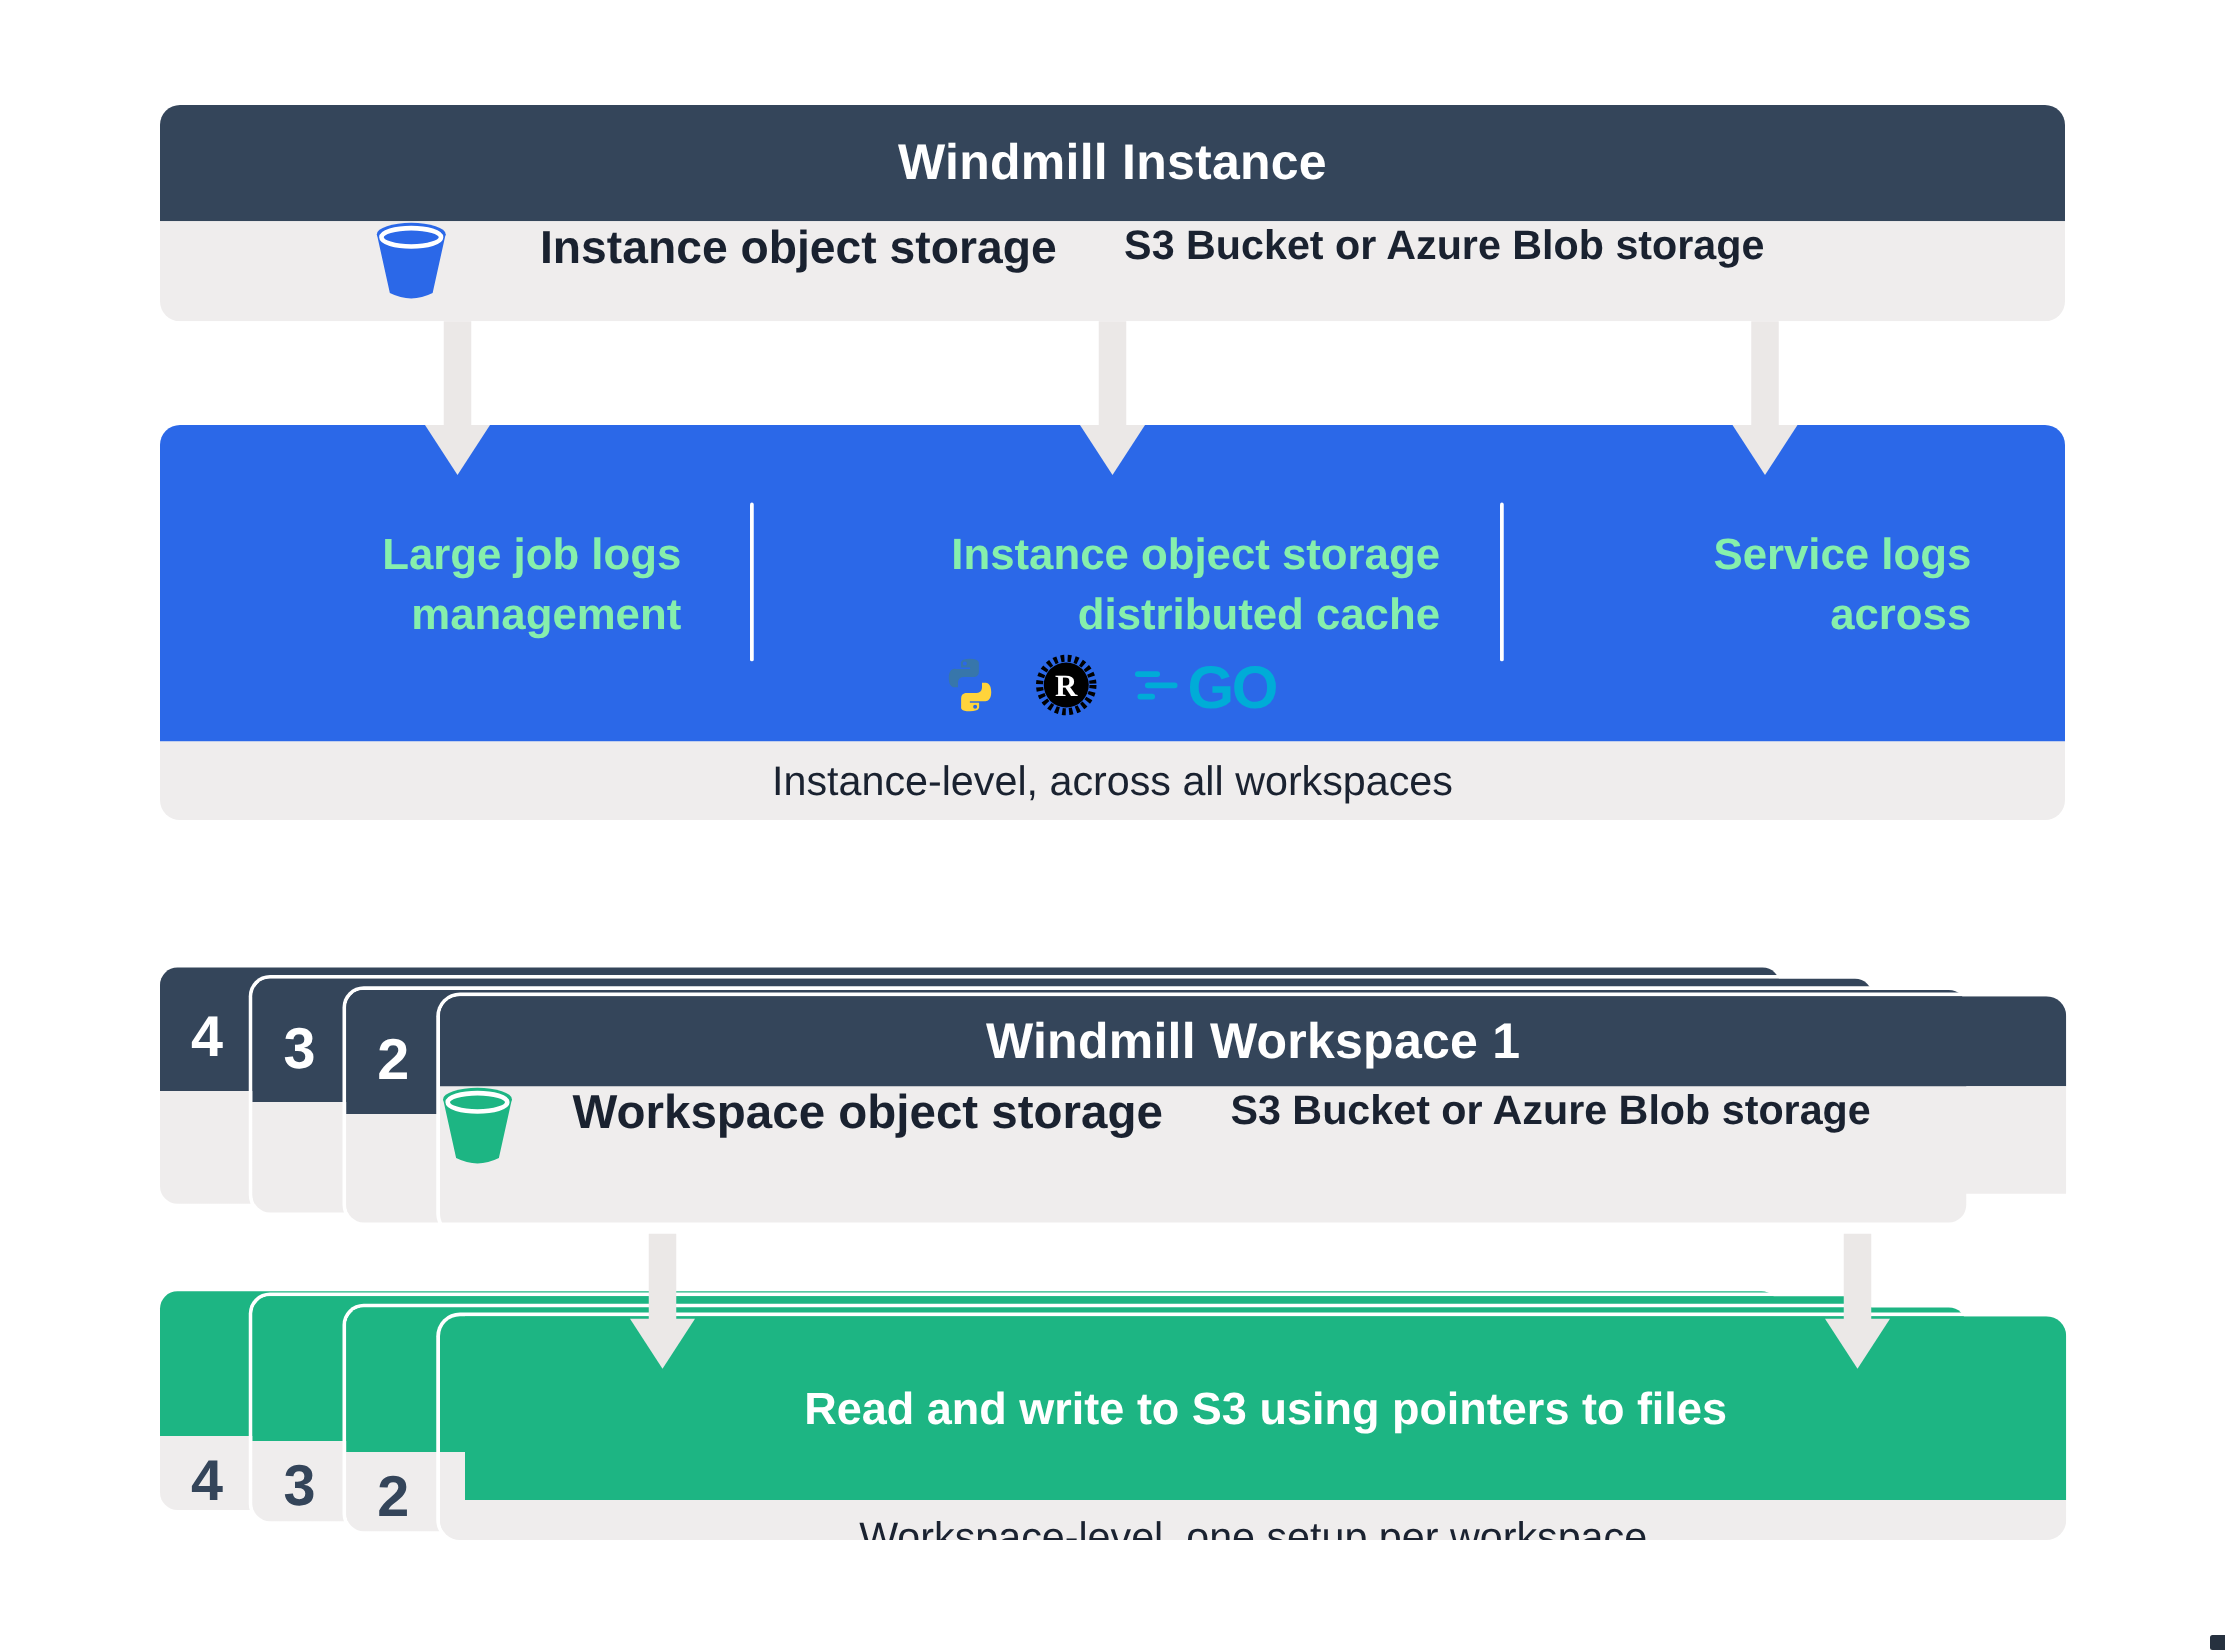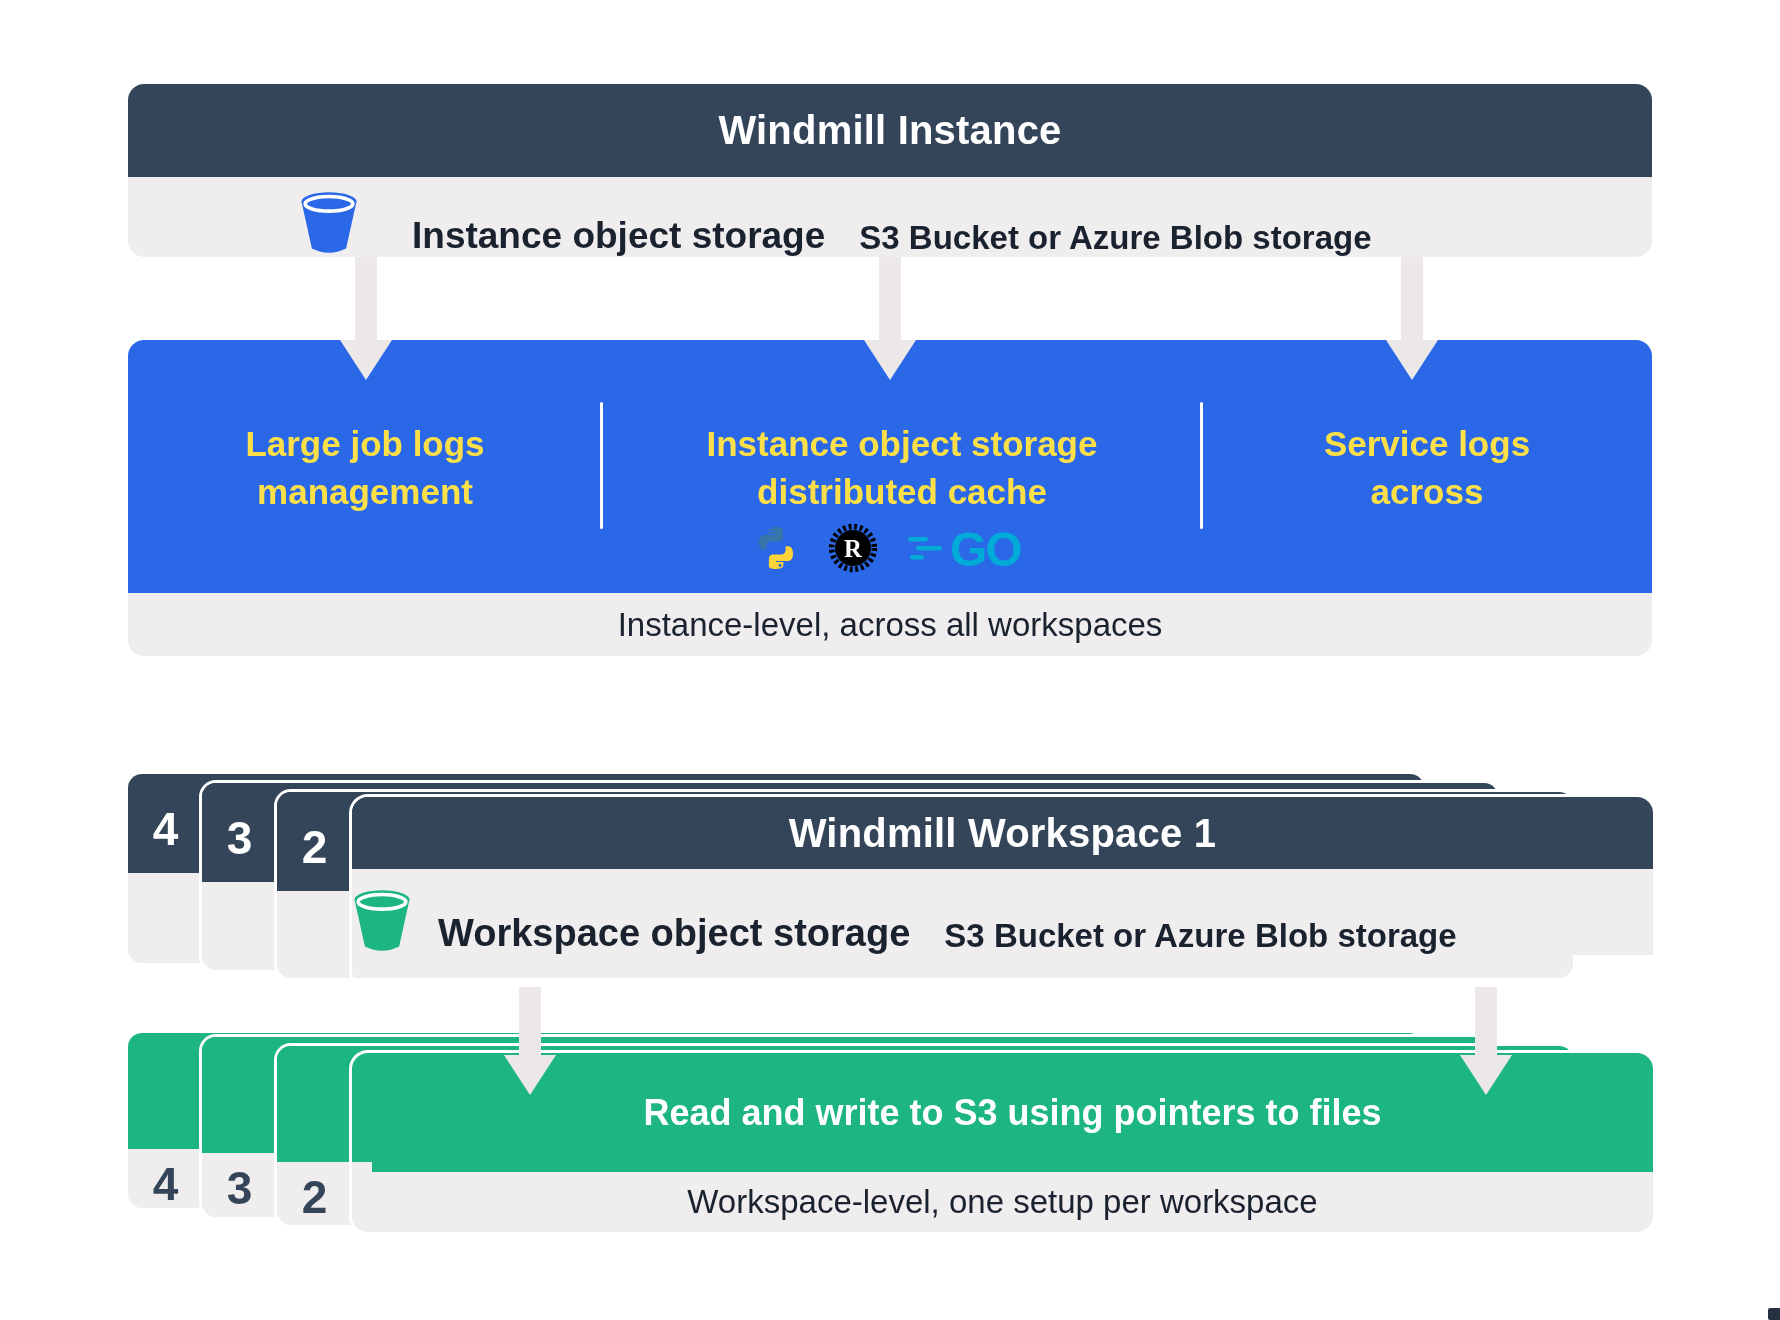--- a/index.html
+++ b/index.html
@@ -11,21 +11,21 @@
   *{margin:0;padding:0;box-sizing:border-box;}
   html,body{background:#fff;}
   body{font-family:"Liberation Sans",sans-serif;}
   .canvas{position:relative;width:1780px;height:1320px;background:#fff;overflow:hidden;}
 
   
   .instance-card{position:absolute;left:128px;top:84px;width:1524px;height:173px;
     border-radius:16px;overflow:hidden;}
   .instance-card .hdr{height:93px;background:var(--navy);display:flex;align-items:center;justify-content:center;}
   .hdr h1{color:#fff;font-size:40px;font-weight:700;letter-spacing:.2px;}
-  .storage-row{height:80px;background:var(--panel-gray);display:flex;align-items:flex-end;}
+  .storage-row{height:80px;background:var(--panel-gray);display:flex;align-items:flex-start;gap:20px;}
   .instance-card .storage-row{padding-left:170px;}
   .storage-row .bucket{flex:0 0 auto;}
   .storage-label{font-size:37px;font-weight:700;color:var(--ink);margin-left:52px;}
   .storage-sub{font-size:33px;font-weight:700;color:var(--ink);margin-left:34px;}
 
   
   .arrow{position:absolute;z-index:6;}
   .arrow .bar{position:absolute;left:50%;transform:translateX(-50%);top:0;width:22px;background:var(--arrow-gray);}
   .arrow .head{position:absolute;left:50%;transform:translateX(-50%);width:0;height:0;
     border-left:26px solid transparent;border-right:26px solid transparent;border-top:40px solid var(--arrow-gray);}
@@ -36,21 +36,21 @@
   .arrow.a-ws{top:987px;height:108px;width:56px;}
   .arrow.a-ws .bar{height:70px;}
   .arrow.a-ws .head{top:68px;}
   .a4{left:502px;} .a5{left:1458px;}
 
   
   .blue-box{position:absolute;left:128px;top:340px;width:1524px;height:253px;background:var(--blue);
     border-radius:16px 16px 0 0;z-index:1;}
   .divider{position:absolute;top:62px;width:3px;height:127px;background:#fff;border-radius:2px;}
   .div1{left:472px;} .div2{left:1072px;}
-  .feature{position:absolute;color:#fde047;font-size:35px;font-weight:700;text-align:center;line-height:48px;}
+  .feature{position:absolute;color:#86efac;font-size:35px;font-weight:700;text-align:right;line-height:48px;}
   .f1{left:57px;top:80px;width:360px;}
   .f2{left:524px;top:80px;width:500px;}
   .f3{left:1149px;top:80px;width:300px;}
   .lang-row{position:absolute;left:524px;top:182px;width:500px;height:52px;display:flex;
     align-items:center;justify-content:center;gap:26px;}
   .instance-footer{position:absolute;left:128px;top:593px;width:1524px;height:63px;background:var(--panel-gray);
     border-radius:0 0 16px 16px;display:flex;align-items:center;justify-content:center;
     font-size:33px;color:var(--ink);}
 
   
@@ -70,21 +70,21 @@
   
   .ws-front{position:absolute;left:352px;top:797px;width:1301px;height:190px;border-radius:16px;
     overflow:hidden;z-index:4;box-shadow:0 0 0 3px #fff;}
   .ws-front .hdr{height:72px;background:var(--navy);display:flex;align-items:center;justify-content:center;}
   .ws-front .storage-row{height:86px;}
   .ws-front .storage-label{margin-left:26px;font-size:38px;}
 
   
   .gr-front{position:absolute;left:352px;top:1053px;width:1301px;height:179px;border-radius:16px;
     overflow:hidden;z-index:4;box-shadow:0 0 0 3px #fff;}
-  .gr-front .hdr{height:119px;background:var(--green);display:flex;align-items:center;justify-content:center;margin-left:20px;}
+  .gr-front .hdr{height:147px;background:var(--green);display:flex;align-items:center;justify-content:center;margin-left:20px;}
   .gr-front .hdr h2{color:#fff;font-size:36px;font-weight:700;}
   .gr-front .ftr{height:60px;background:var(--panel-gray);display:flex;align-items:center;justify-content:center;
     font-size:33px;color:var(--ink);}
 
   .corner-artifact{position:absolute;left:1768px;top:1308px;width:14px;height:12px;background:#26313f;border-radius:2px;}
 </style>
 </head>
 <body>
 
 <div class="canvas">

